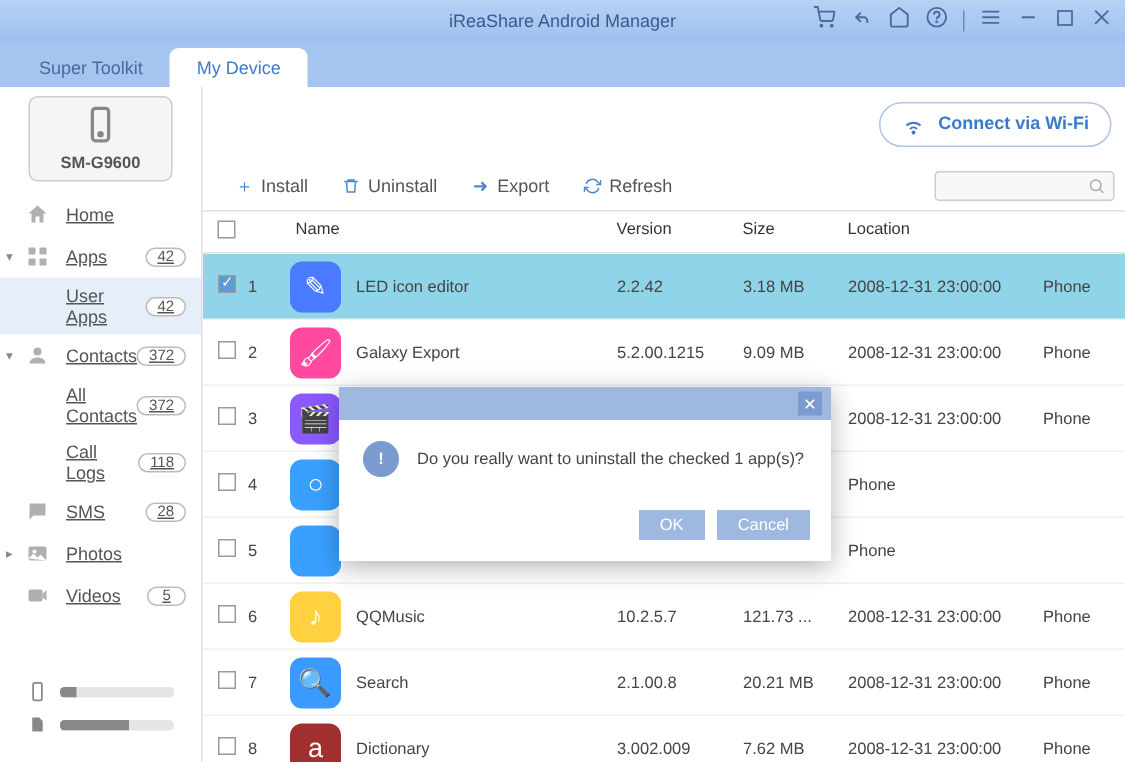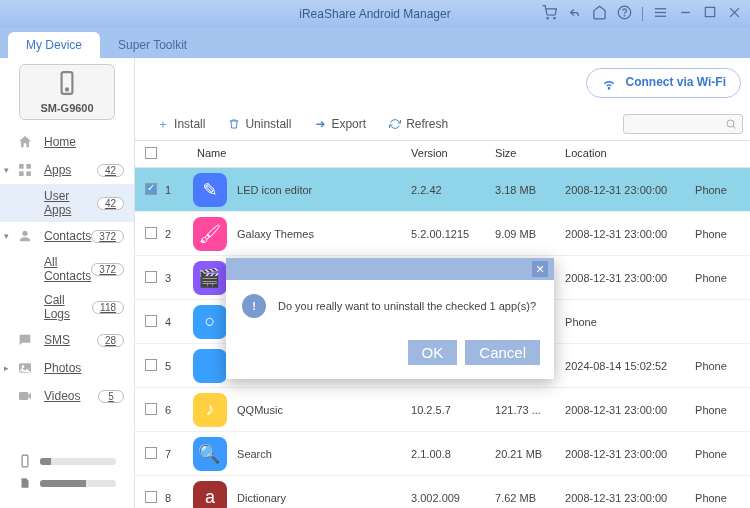--- a/index.html
+++ b/index.html
@@ -60,21 +60,21 @@
 .row.selected { background: #8fd4e8; }
 .app-icon { width: 34px; height: 34px; border-radius: 8px; margin-right: 10px; display: flex; align-items: center; justify-content: center; flex-shrink: 0; }
 .col-name-inner { display: flex; align-items: center; width: 218px; }
 
 .dialog { position: absolute; left: 226px; top: 258px; width: 328px; background: #fff; box-shadow: 0 4px 16px rgba(0,0,0,0.3); z-index: 100; }
 .dialog-head { height: 22px; background: #9eb8e0; display: flex; justify-content: flex-end; align-items: center; padding-right: 6px; }
 .dialog-close { width: 16px; height: 16px; background: #7a9ad0; color: #fff; display: flex; align-items: center; justify-content: center; font-size: 11px; cursor: pointer; }
 .dialog-body { padding: 14px 16px; display: flex; align-items: center; gap: 12px; font-size: 11px; color: #444; }
 .dialog-icon { width: 24px; height: 24px; border-radius: 50%; background: #7a9ad0; color: #fff; display: flex; align-items: center; justify-content: center; font-weight: bold; flex-shrink: 0; }
 .dialog-btns { display: flex; justify-content: flex-end; gap: 8px; padding: 8px 14px 14px; }
-.dialog-btn { background: #9eb8e0; color: #fff; border: none; padding: 4px 14px; font-size: 15px; cursor: pointer; }
+.dialog-btn { background: #9eb8e0; color: #fff; border: none; padding: 4px 14px; font-size: 11px; cursor: pointer; }
 
 .chk { width: 12px; height: 12px; border: 1px solid #999; display: inline-block; background: #fff; }
 .chk.checked { background: #5a9ad5; position: relative; }
 .chk.checked::after { content: "✓"; color: #fff; position: absolute; font-size: 10px; left: 1px; top: -2px; }
 </style>
 </head>
 <body>
 
 <div class="titlebar">
   <span class="titlebar-title">iReaShare Android Manager</span>
@@ -109,22 +109,22 @@
           <rect x="4" y="4" width="16" height="16"></rect>
         </svg></span>
     <span><svg width="15" height="15" viewBox="0 0 24 24" stroke="currentColor" stroke-width="2">
           <line x1="5" y1="5" x2="19" y2="19"></line>
           <line x1="19" y1="5" x2="5" y2="19"></line>
         </svg></span>
   </div>
 </div>
 
 <div class="tabbar">
+  <div class="tab">Super Toolkit</div>
   <div class="tab active">My Device</div>
-  <div class="tab">Super Toolkit</div>
 </div>
 
 <div class="content">
   <div class="sidebar">
     <div class="device-box">
       <svg class="phone-icon" viewBox="0 0 24 24" fill="none" stroke="#888" stroke-width="2">
           <rect x="7" y="2" width="10" height="20" rx="2"></rect>
           <circle cx="12" cy="18" r="1" fill="#888"></circle>
         </svg>
       <div class="device-name">SM-G9600</div>
@@ -291,21 +291,21 @@
     <div class="col-ver">2.2.42</div>
     <div class="col-size">3.18 MB</div>
     <div class="col-date">2008-12-31 23:00:00</div>
     <div class="col-loc">Phone</div>
         </div>
         <div class="row">
     <div class="col-chk"><span class="chk "></span></div>
     <div class="col-idx">2</div>
     <div class="col-name-inner">
       <div class="app-icon" style="background:#ff4aa0;color:#fff;font-size:18px;">🖌</div>
-      <span>Galaxy Themes</span>
+      <span>Galaxy Export</span>
     </div>
     <div class="col-ver">5.2.00.1215</div>
     <div class="col-size">9.09 MB</div>
     <div class="col-date">2008-12-31 23:00:00</div>
     <div class="col-loc">Phone</div>
         </div>
         <div class="row">
     <div class="col-chk"><span class="chk "></span></div>
     <div class="col-idx">3</div>
     <div class="col-name-inner">
@@ -330,21 +330,20 @@
         </div>
         <div class="row">
     <div class="col-chk"><span class="chk "></span></div>
     <div class="col-idx">5</div>
     <div class="col-name-inner">
       <div class="app-icon" style="background:#3aa0ff;color:#fff;font-size:18px;"></div>
       <span></span>
     </div>
     <div class="col-ver"></div>
     <div class="col-size">4 MB</div>
-    <div class="col-date">2024-08-14 15:02:52</div>
     <div class="col-loc">Phone</div>
         </div>
         <div class="row">
     <div class="col-chk"><span class="chk "></span></div>
     <div class="col-idx">6</div>
     <div class="col-name-inner">
       <div class="app-icon" style="background:#ffd040;color:#fff;font-size:18px;">♪</div>
       <span>QQMusic</span>
     </div>
     <div class="col-ver">10.2.5.7</div>

